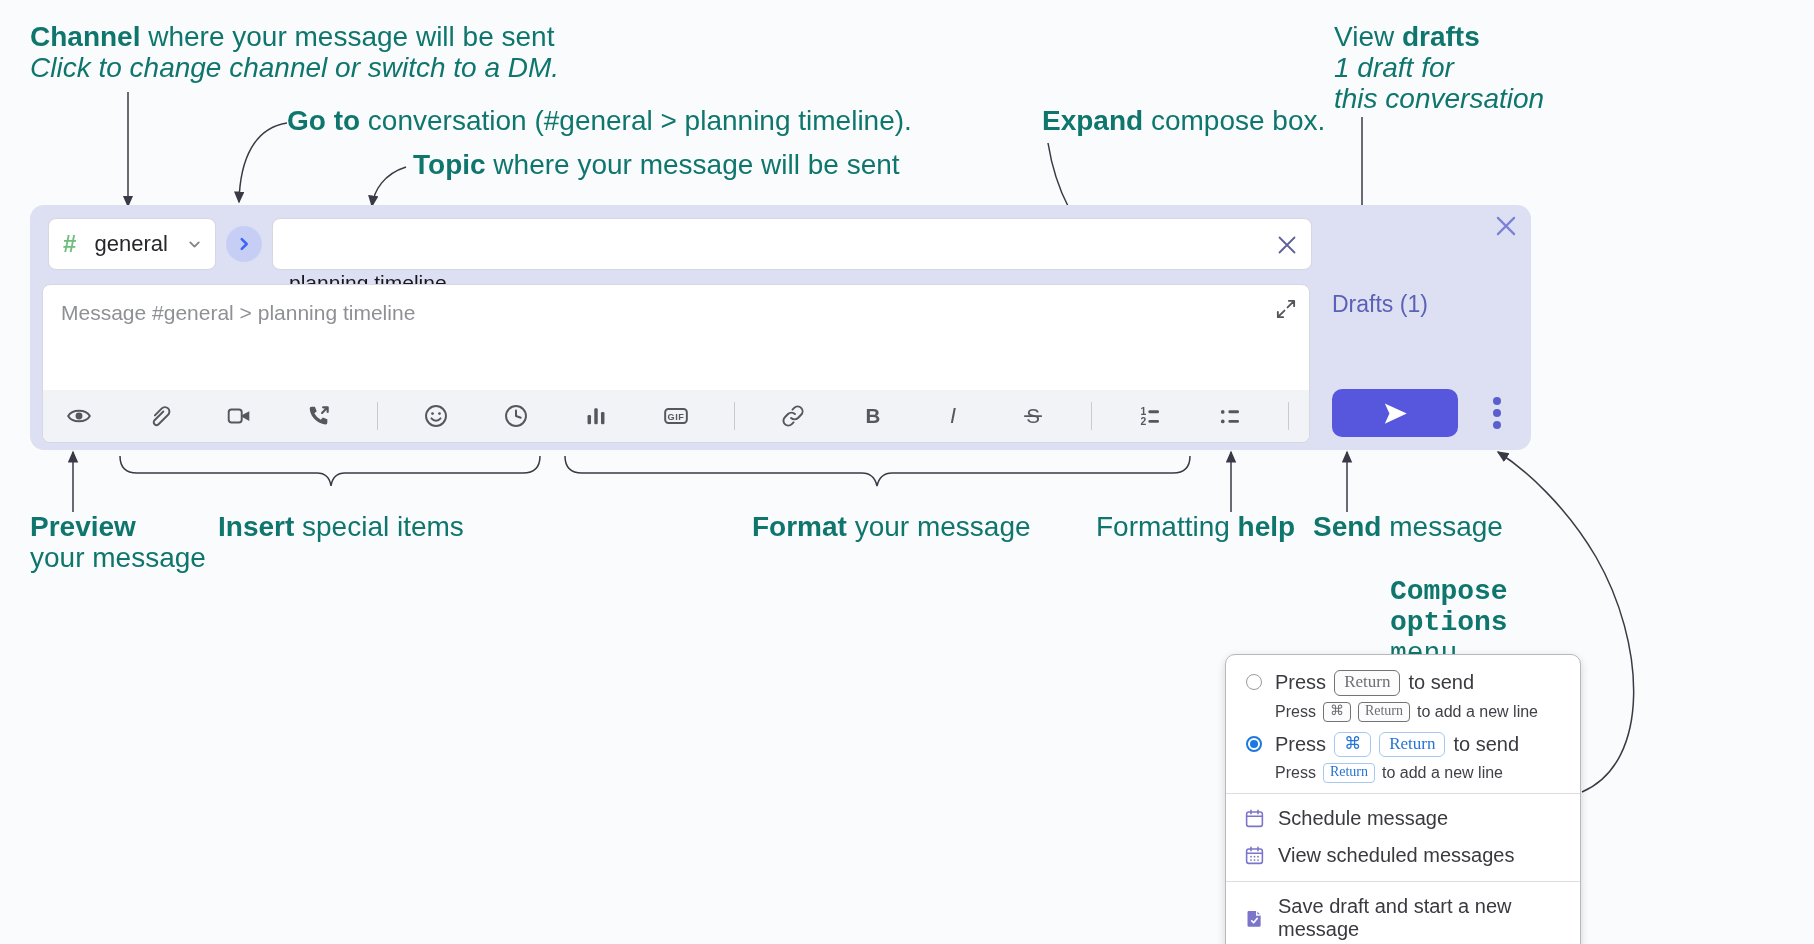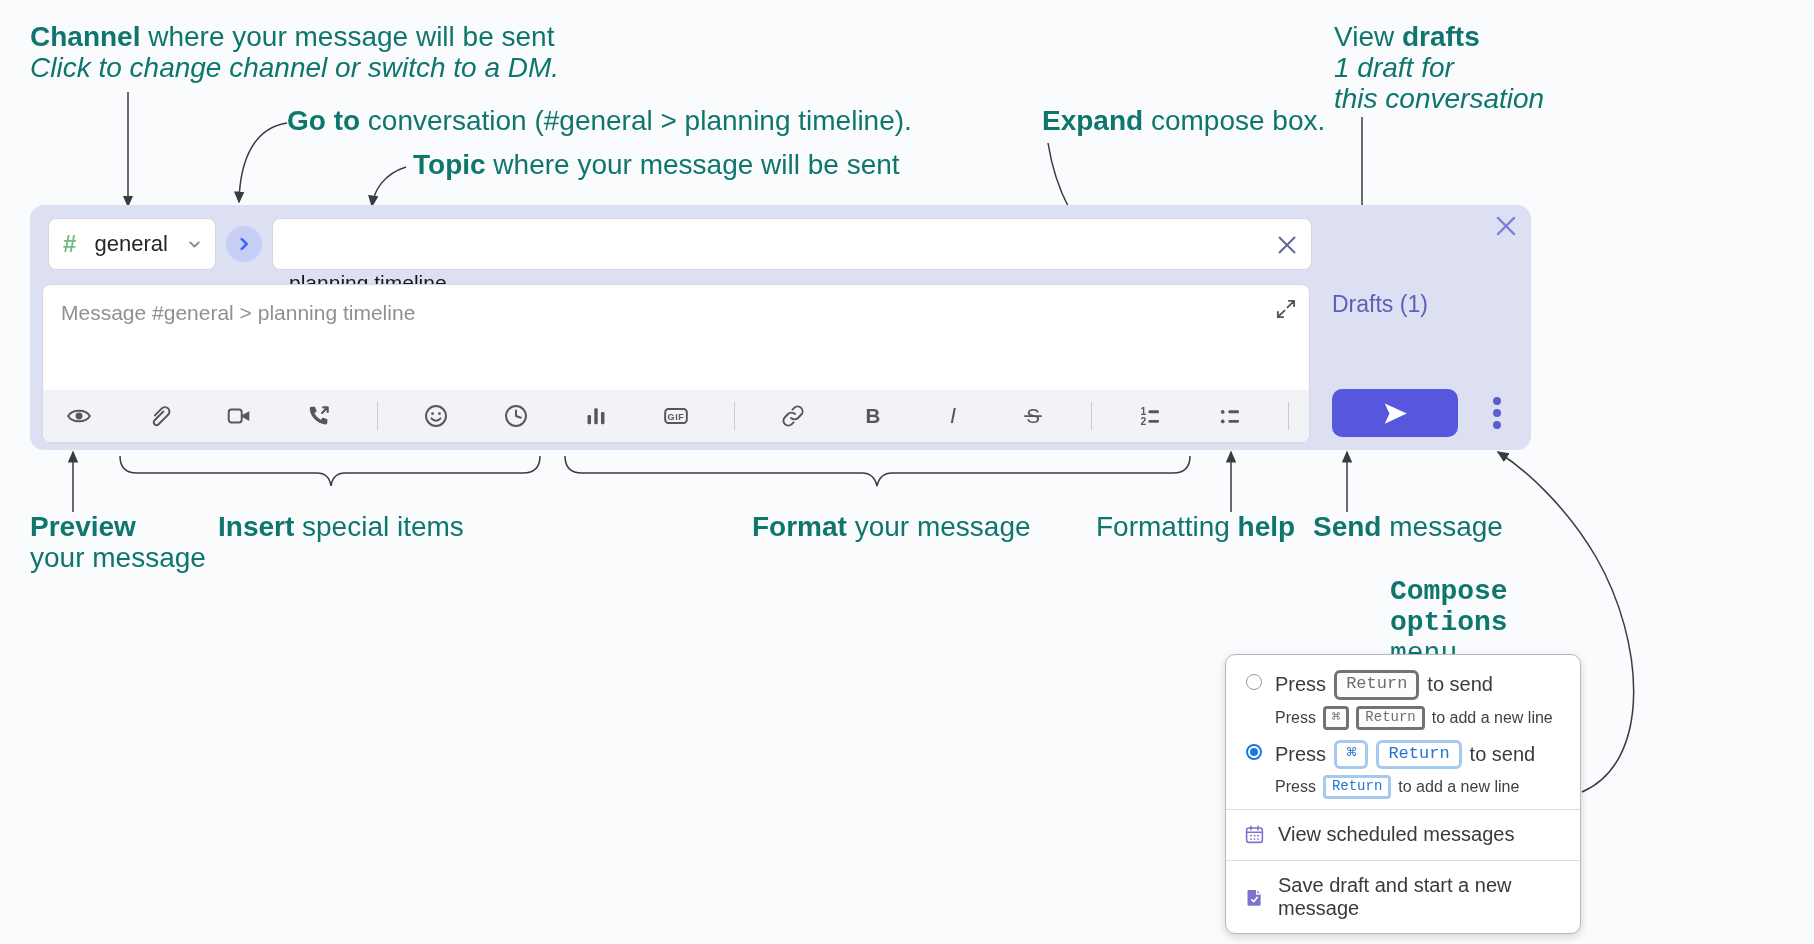--- a/index.html
+++ b/index.html
@@ -68,21 +68,21 @@
     position:absolute;left:1225px;top:654px;width:356px;box-sizing:border-box;
     background:#fff;border:1px solid #b8b8c0;border-radius:10px;
     box-shadow:0 3px 9px rgba(0,0,0,.16);padding:8px 0 6px;
   }
   .opt{display:flex;gap:13px;padding:7px 18px 3px 20px;cursor:pointer;}
   .radio{width:16px;height:16px;border:1.5px solid #9a9aa0;border-radius:50%;margin-top:4px;flex:none;background:#fff;box-sizing:border-box;}
   .radio.sel{border:2px solid #1b78e0;position:relative;}
   .radio.sel::after{content:"";position:absolute;left:2px;top:2px;right:2px;bottom:2px;border-radius:50%;background:#1b78e0;}
   .optmain{font-size:20px;color:#3a3a40;display:flex;align-items:center;gap:8px;}
   .optsub{font-size:16px;color:#404046;margin-top:6px;display:flex;align-items:center;gap:7px;}
-  kbd{border:3px solid #737373;border-radius:6px;padding:1px 9px 3px;background:#fcfcfd;color:#6e6e74;font-size:17px;font-family:Liberation Mono, monospace;line-height:1.15;}
+  kbd{border:1px solid #737373;border-radius:6px;padding:1px 9px 3px;background:#fcfcfd;color:#6e6e74;font-size:17px;font-family:Liberation Serif, serif;line-height:1.15;}
   kbd.sm{font-size:14px;padding:0 6px 2px;border-radius:4px;}
   kbd.blue{border-color:#a6c9ef;color:#2574d4;background:#fff;}
   .menu-sep{border-top:1px solid #dcdce2;margin:7px 0 6px;}
   .mitem{display:flex;align-items:center;gap:13px;padding:7px 18px;font-size:20px;color:#39393f;cursor:pointer;}
   .mitem svg{width:21px;height:21px;flex:none;}
 </style>
 </head>
 <body>
 
 <svg id="anno" viewBox="0 0 1814 944">
@@ -370,20 +370,27 @@
       <div class="optsub">
         <span>Press</span>
         <kbd class="sm blue">Return</kbd>
         <span>to add a new line</span>
       </div>
     </div>
   </div>
 
   <div class="menu-sep"></div>
 
+  <div class="mitem">
+    <svg viewBox="0 0 24 24" fill="none" stroke="#7a74cb" stroke-width="1.8" stroke-linecap="round" stroke-linejoin="round">
+        <rect x="3" y="4.5" width="18" height="16.5" rx="2.5"></rect>
+        <path d="M3 9.5 H21 M8 2.5 V6.5 M16 2.5 V6.5"></path>
+      </svg>
+    <span>Schedule message</span>
+  </div>
 
   <div class="mitem">
     <svg viewBox="0 0 24 24" fill="none" stroke="#7a74cb" stroke-width="1.8" stroke-linecap="round" stroke-linejoin="round">
         <rect x="3" y="4.5" width="18" height="16.5" rx="2.5"></rect>
         <path d="M3 9.5 H21 M8 2.5 V6.5 M16 2.5 V6.5"></path>
         <g fill="#7a74cb" stroke="none">
           <circle cx="8" cy="13.4" r="1"></circle>
           <circle cx="12" cy="13.4" r="1"></circle>
           <circle cx="16" cy="13.4" r="1"></circle>
           <circle cx="8" cy="17.2" r="1"></circle>

